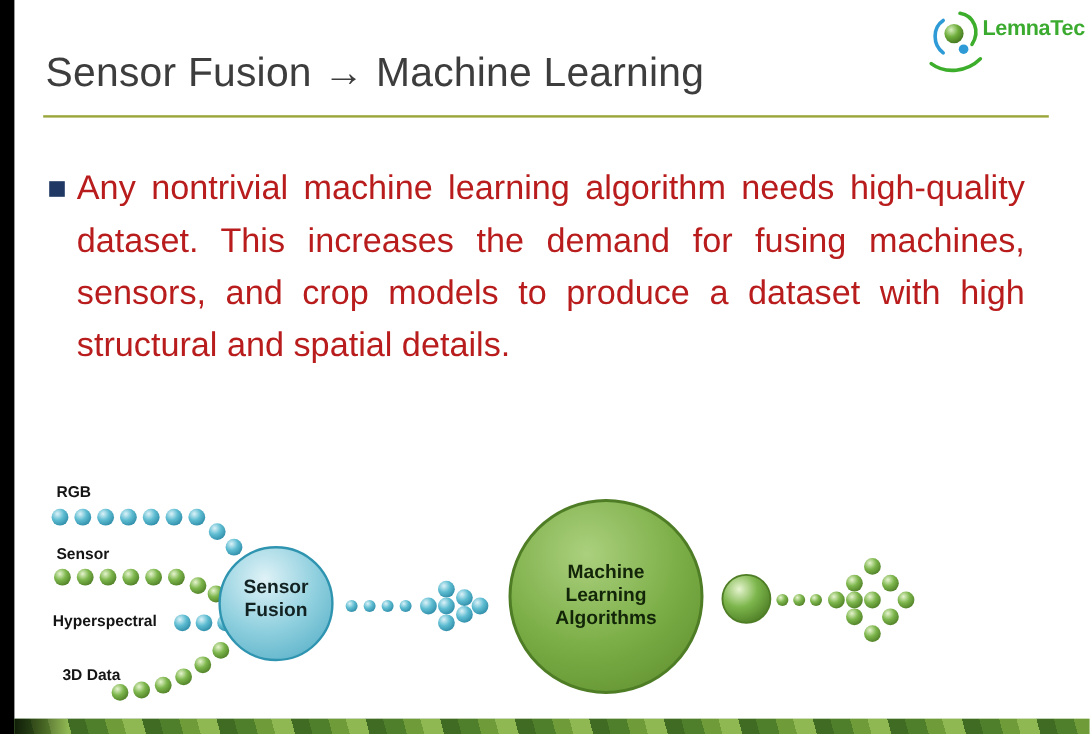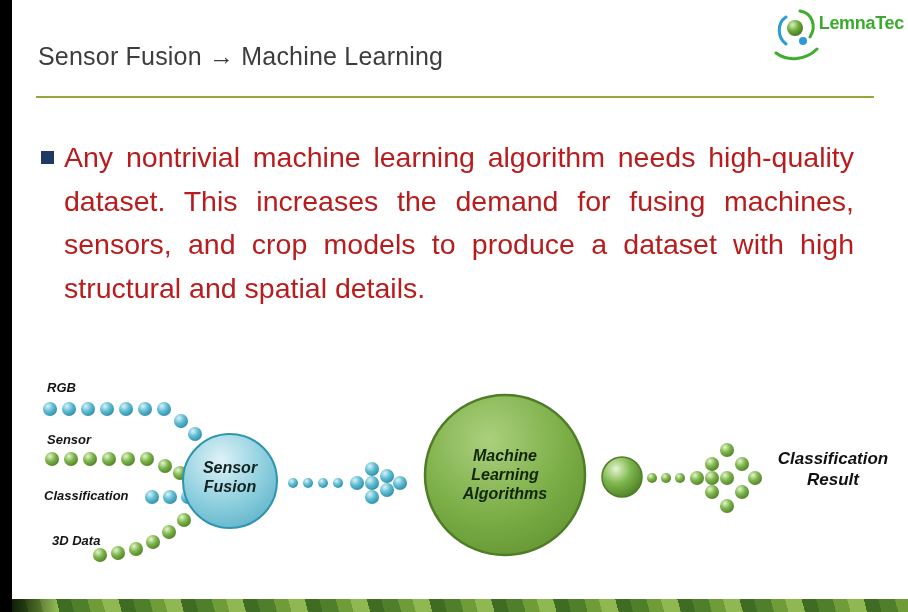--- a/index.html
+++ b/index.html
@@ -16,21 +16,21 @@
   .bottom-strip {
     position: absolute; left: 12px; bottom: 0;
     width: 896px; height: 13px;
     background:
       linear-gradient(90deg, rgba(10,20,5,.9) 0%, rgba(10,20,5,0) 5%),
       repeating-linear-gradient(75deg, #4f7f2a 0 16px, #6f9c38 16px 30px, #8fb752 30px 46px, #3f6b22 46px 60px),
       linear-gradient(90deg, #2c511c, #76a63c);
   }
   .title {
     position: absolute; left: 38px; top: 42px; margin: 0;
-    font-size: 25px; font-weight: 400; color: #3d3d3d; letter-spacing: 0.2px;
+    font-size: 34px; font-weight: 400; color: #3d3d3d; letter-spacing: 0.2px;
   }
   .title-rule {
     position: absolute; left: 36px; top: 96px;
     width: 838px; height: 2px; background: #9aa53b;
   }
   .logo {
     position: absolute; right: 4px; top: 6px;
     display: flex; align-items: flex-start;
   }
   .logo-text {
@@ -39,22 +39,22 @@
   }
   .bullet-square {
     position: absolute; left: 41px; top: 151px;
     width: 13px; height: 13px; background: #1f3864;
   }
   .bullet-text {
     position: absolute; left: 64px; top: 136px; width: 790px; margin: 0;
     font-size: 28.5px; line-height: 1.53; color: #b91c1c; text-align: justify;
   }
   .diagram {
-    position: absolute; left: 0; top: 366px;
-    width: 908px; height: 212px; font-style: italic;
+    position: absolute; left: 0; top: 388px;
+    width: 908px; height: 212px;
   }
   .diagram svg.flow { position: absolute; left: 0; top: 0; }
   .dg-label {
     position: absolute; font-size: 13px; font-weight: bold; color: #151515;
   }
   .lbl-rgb      { left: 47px; top: 14px;  }
   .lbl-thermal  { left: 47px; top: 66px;  }
   .lbl-hyper    { left: 44px; top: 122px; }
   .lbl-3d       { left: 52px; top: 167px; }
   .node-label {
@@ -189,19 +189,18 @@
         <circle cx="727" cy="112" r="7" fill="url(#gb)"></circle>
       <circle cx="727" cy="140" r="7" fill="url(#gb)"></circle>
       <circle cx="742" cy="98" r="7" fill="url(#gb)"></circle>
         <circle cx="742" cy="126" r="7" fill="url(#gb)"></circle>
       <circle cx="755" cy="112" r="7" fill="url(#gb)"></circle>
     </g>
   </svg>
 
   <span class="dg-label lbl-rgb">RGB</span>
   <span class="dg-label lbl-thermal">Sensor</span>
-  <span class="dg-label lbl-hyper">Classification</span>
+  <span class="dg-label lbl-hyper">Hyperspectral</span>
   <span class="dg-label lbl-3d">3D Data</span>
 
   <div class="node-label ml-label">Machine Learning Algorithms</div>
   <div class="node-label sf-label">Sensor Fusion</div>
-  <div class="node-label result-label">Classification Result</div>
 </div>
 
 </body></html>

